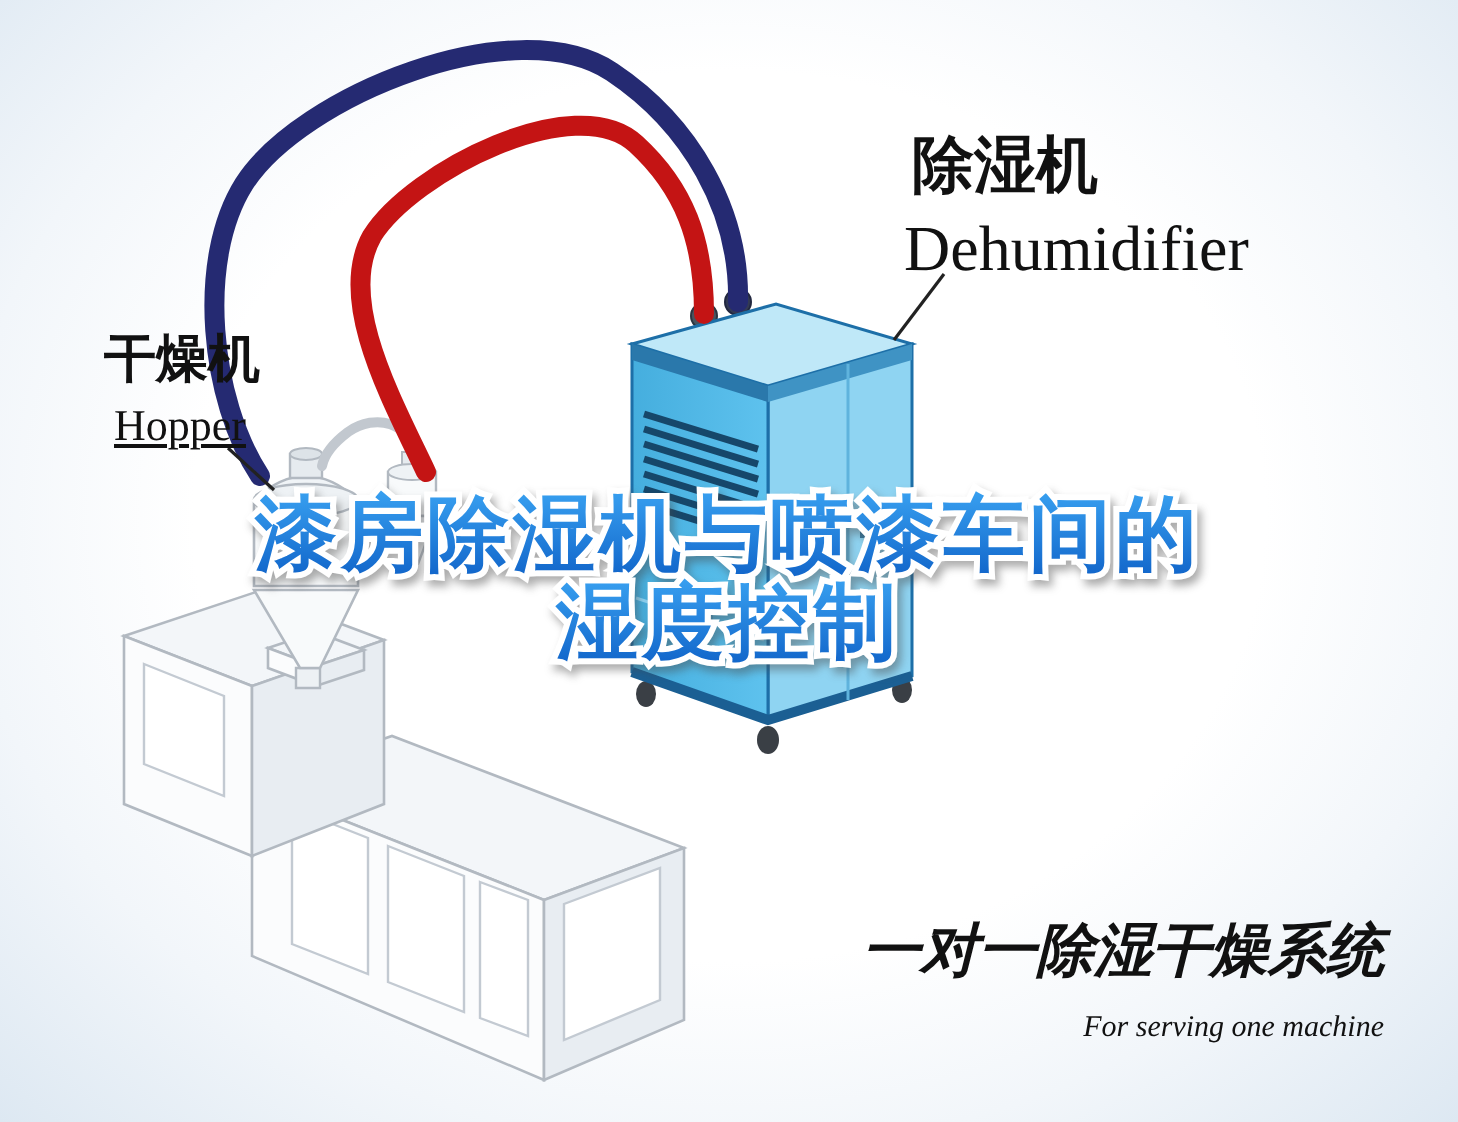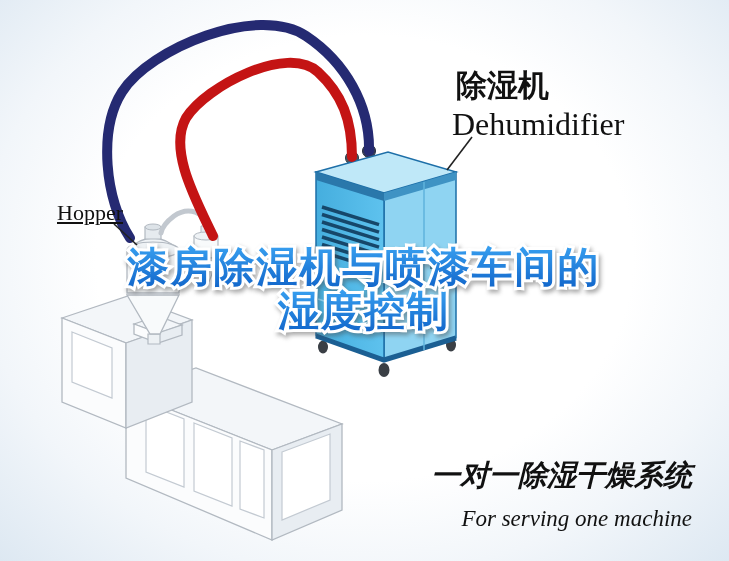--- a/index.html
+++ b/index.html
@@ -6,30 +6,30 @@
   .stage{
     position:relative;
     width:729px;height:561px;
     overflow:hidden;
     background:
       radial-gradient(ellipse at 50% 46%, #ffffff 52%, #f2f6fa 74%, #dde8f2 100%);
     font-family:"DejaVu Sans", sans-serif;
   }
   .stage svg{position:absolute;left:0;top:0;}
   .lbl{position:absolute;color:#111;line-height:1.05;white-space:nowrap;}
-  .lbl-cn-big{font-size:31px;font-weight:bold;font-family:Liberation Serif, serif;}
+  .lbl-cn-big{font-size:31px;font-weight:bold;font-family:Liberation Mono, monospace;}
   .lbl-cn-med{font-size:26px;font-weight:bold;font-family:"DejaVu Sans",sans-serif;}
   .lbl-en-big{font-size:32px;font-family:"Liberation Serif", serif;}
   .lbl-en-med{font-size:22px;font-family:"Liberation Serif", serif;text-decoration:underline;}
   .caption{
     position:absolute;left:402px;top:456px;width:290px;
     text-align:right;color:#111;font-style:italic;
   }
   .caption .cn{font-size:29px;font-weight:bold;font-family:"DejaVu Sans",sans-serif;}
-  .caption .en{font-size:23px;margin-top:10px;font-family:"Liberation Serif", serif;}
+  .caption .en{font-size:15px;margin-top:10px;font-family:"Liberation Serif", serif;}
   .title-text{
     font-family:"DejaVu Sans", sans-serif;
     font-size:41px;
     font-weight:bold;
     letter-spacing:2px;
     fill:url(#titleGrad);
     stroke:#ffffff;
     stroke-width:6px;
     paint-order:stroke;
   }
@@ -140,20 +140,21 @@
 
     <g style="filter: drop-shadow(2px 3px 2px rgba(70,70,70,0.45));">
       <text x="364" y="281" text-anchor="middle" class="title-text">漆房除湿机与喷漆车间的</text>
       <text x="364" y="325" text-anchor="middle" class="title-text">湿度控制</text>
     </g>
   </svg>
 
   <div class="lbl lbl-cn-big" style="left:456px;top:70px;">除湿机</div>
   <div class="lbl lbl-en-big" style="left:452px;top:108px;">Dehumidifier</div>
 
+  <div class="lbl lbl-cn-med" style="left:52px;top:167px;">干燥机</div>
   <div class="lbl lbl-en-med" style="left:57px;top:201px;">Hopper</div>
 
   <div class="caption">
     <div class="cn">一对一除湿干燥系统</div>
     <div class="en">For serving one machine</div>
   </div>
 
 </div>
 
 </body></html>

